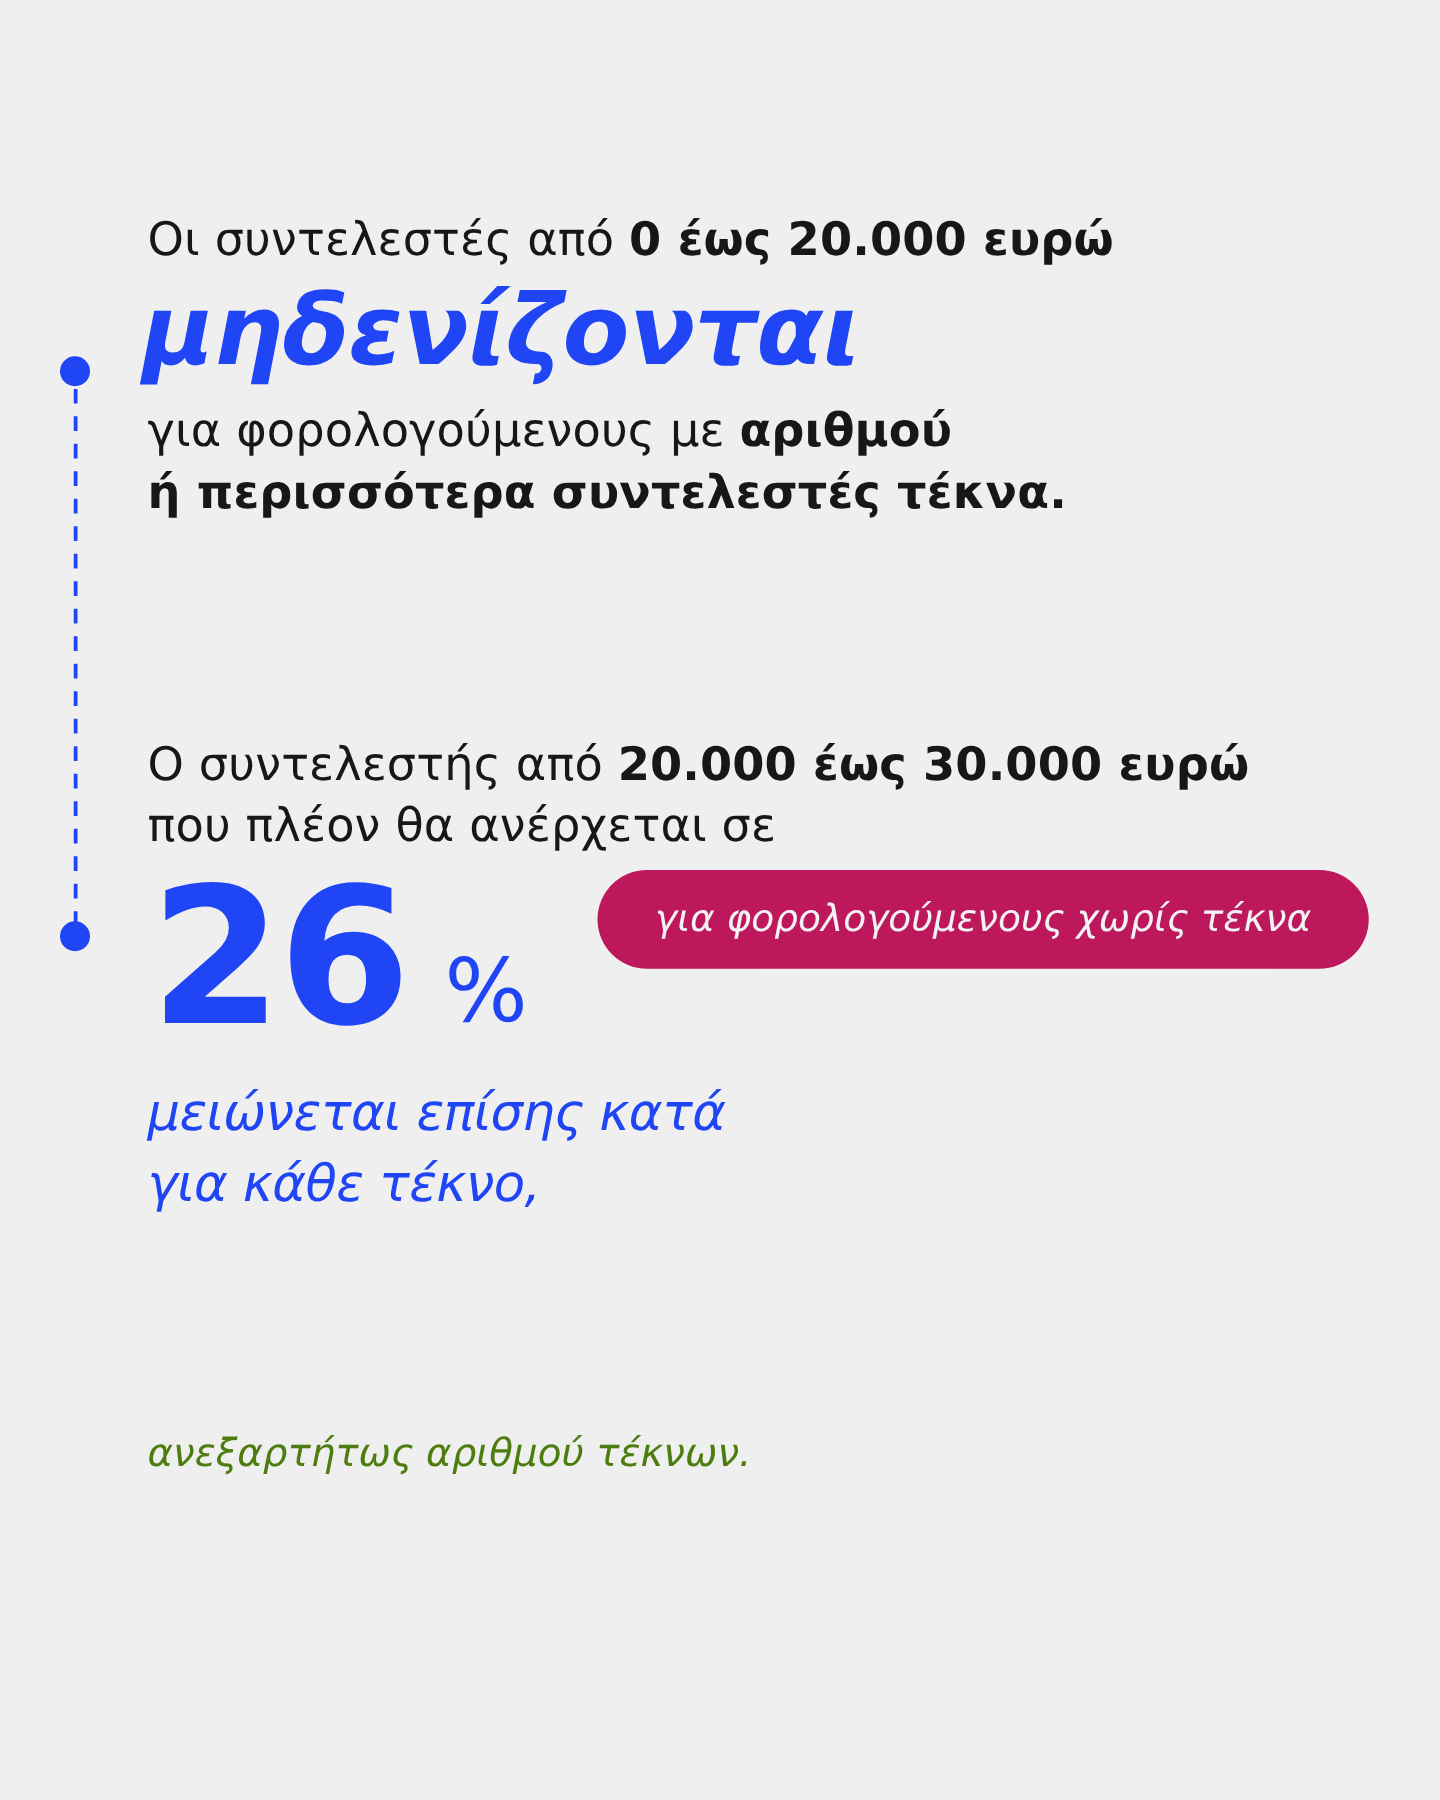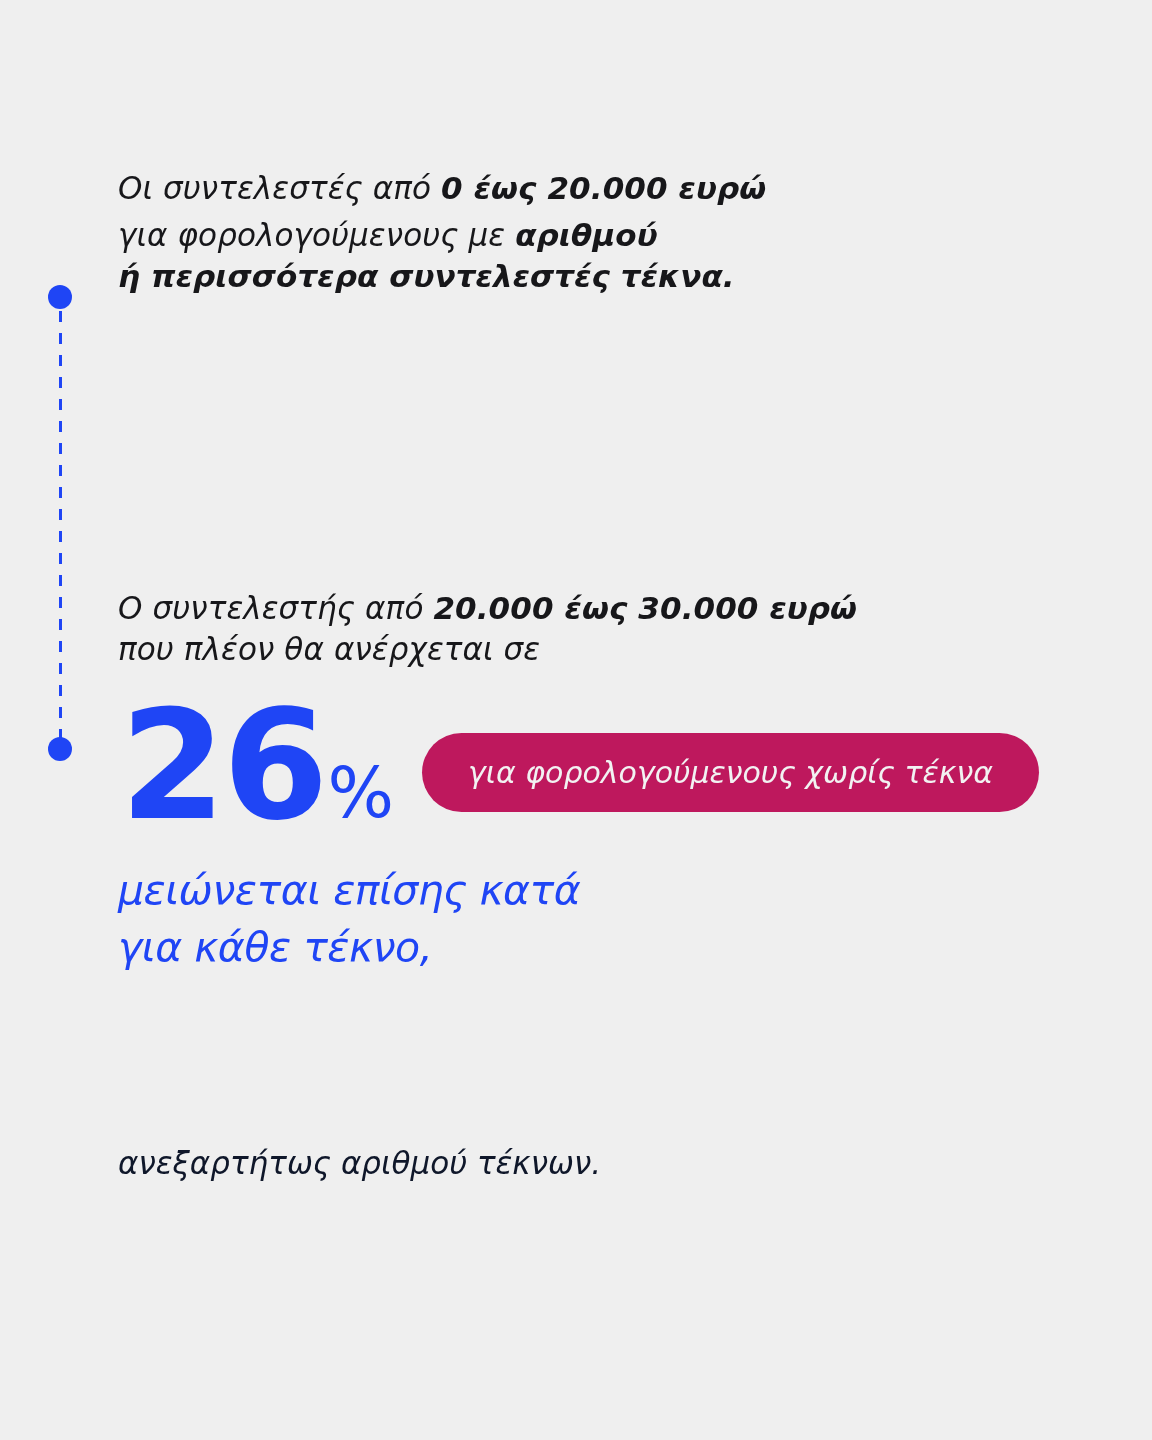--- a/index.html
+++ b/index.html
@@ -54,22 +54,21 @@
 
   
   .content {
     position: absolute;
     left: 118px;
     top: 0;
     width: 990px;
   }
 
   .line-sm {
-    font-size: 31px;
-    font-style: italic;
+    font-size: 37px;
     color: #17171a;
     letter-spacing: 0.1px;
     line-height: 1.32;
     font-weight: 400;
   }
   .line-sm b {
     font-weight: 700;
   }
 
   .headline-blue {
@@ -86,21 +85,22 @@
   .block-1 .line-sm.first { margin-bottom: 2px; }
   .block-1 .sub { margin-top: 6px; }
 
   .block-2 { position: absolute; top: 588px; left: 0; }
 
   .pct-row {
     position: absolute;
     top: 690px;
     left: 0;
     display: flex;
-    align-items: center;
+    align-items: flex-start;
+    gap: 28px;
   }
   .pct-number {
     font-size: 152px;
     font-weight: 700;
     font-style: normal;
     color: #1f45f5;
     line-height: 1;
     letter-spacing: -3px;
     margin-left: 2px;
   }
@@ -138,41 +138,42 @@
     line-height: 1.38;
     letter-spacing: -0.5px;
   }
 
   .footer-note {
     position: absolute;
     top: 1145px;
     left: 0;
     font-size: 31px;
     font-style: italic;
-    color: #0f172a;
+    color: #4d7c0f;
     text-align: center;
   }
 </style>
 </head>
 <body>
 
 <div class="page">
 
   <div class="timeline">
     <div class="dot dot-top"></div>
     <div class="dashline"></div>
     <div class="dot dot-bottom"></div>
   </div>
 
   <div class="content">
 
     <div class="block-1">
       <div class="line-sm first">
         <span>Οι συντελεστές από </span><b>0 έως 20.000 ευρώ</b>
       </div>
+      <div class="headline-blue">μηδενίζονται</div>
       <div class="line-sm sub">
         <span>για φορολογούμενους με </span><b>αριθμού</b>
       </div>
       <div class="line-sm">
         <b>ή περισσότερα συντελεστές τέκνα.</b>
       </div>
     </div>
 
     <div class="block-2">
       <div class="line-sm">

